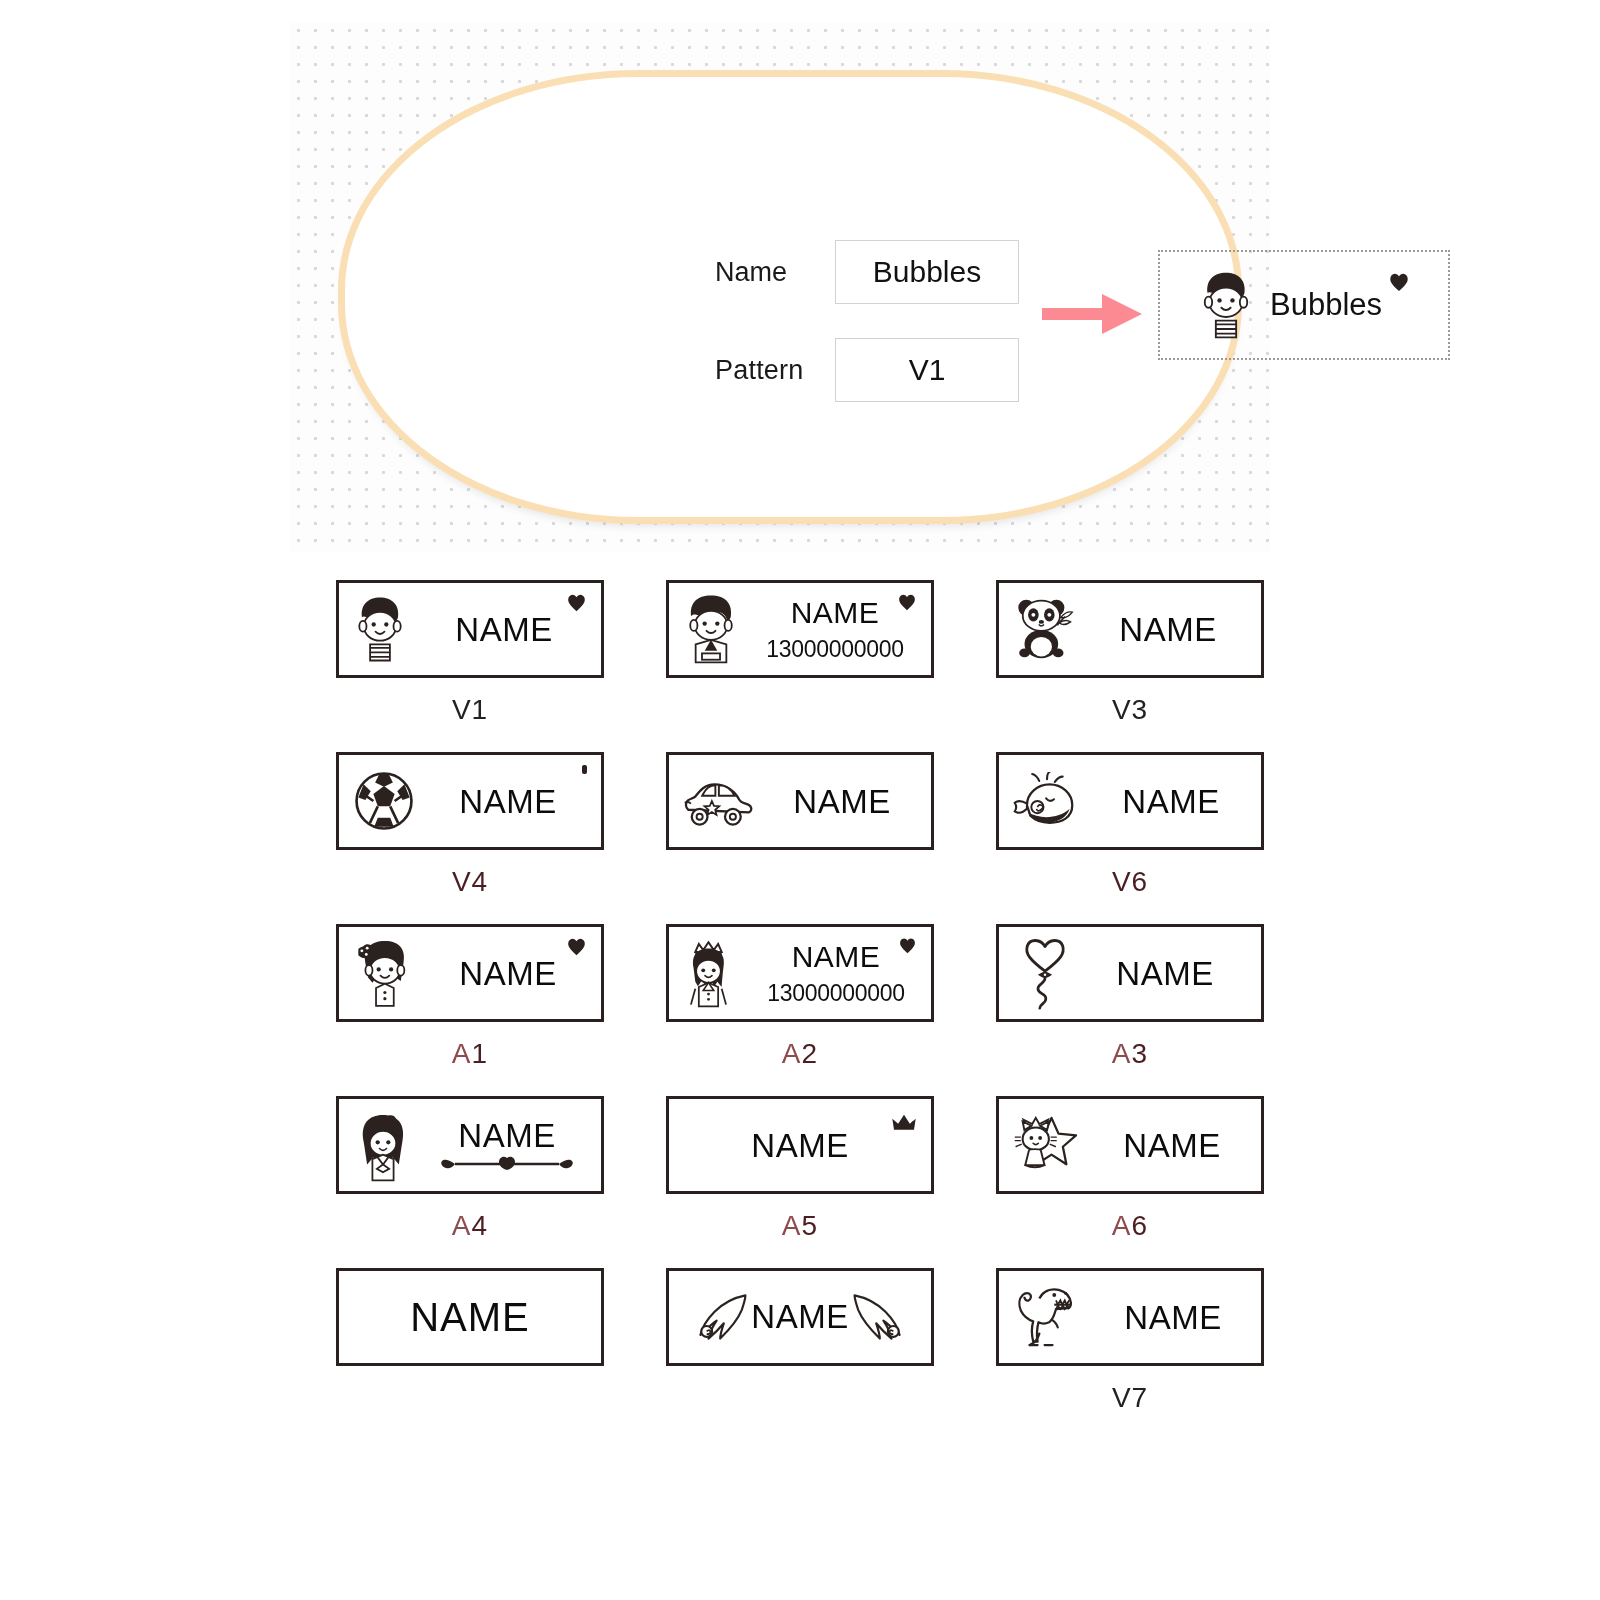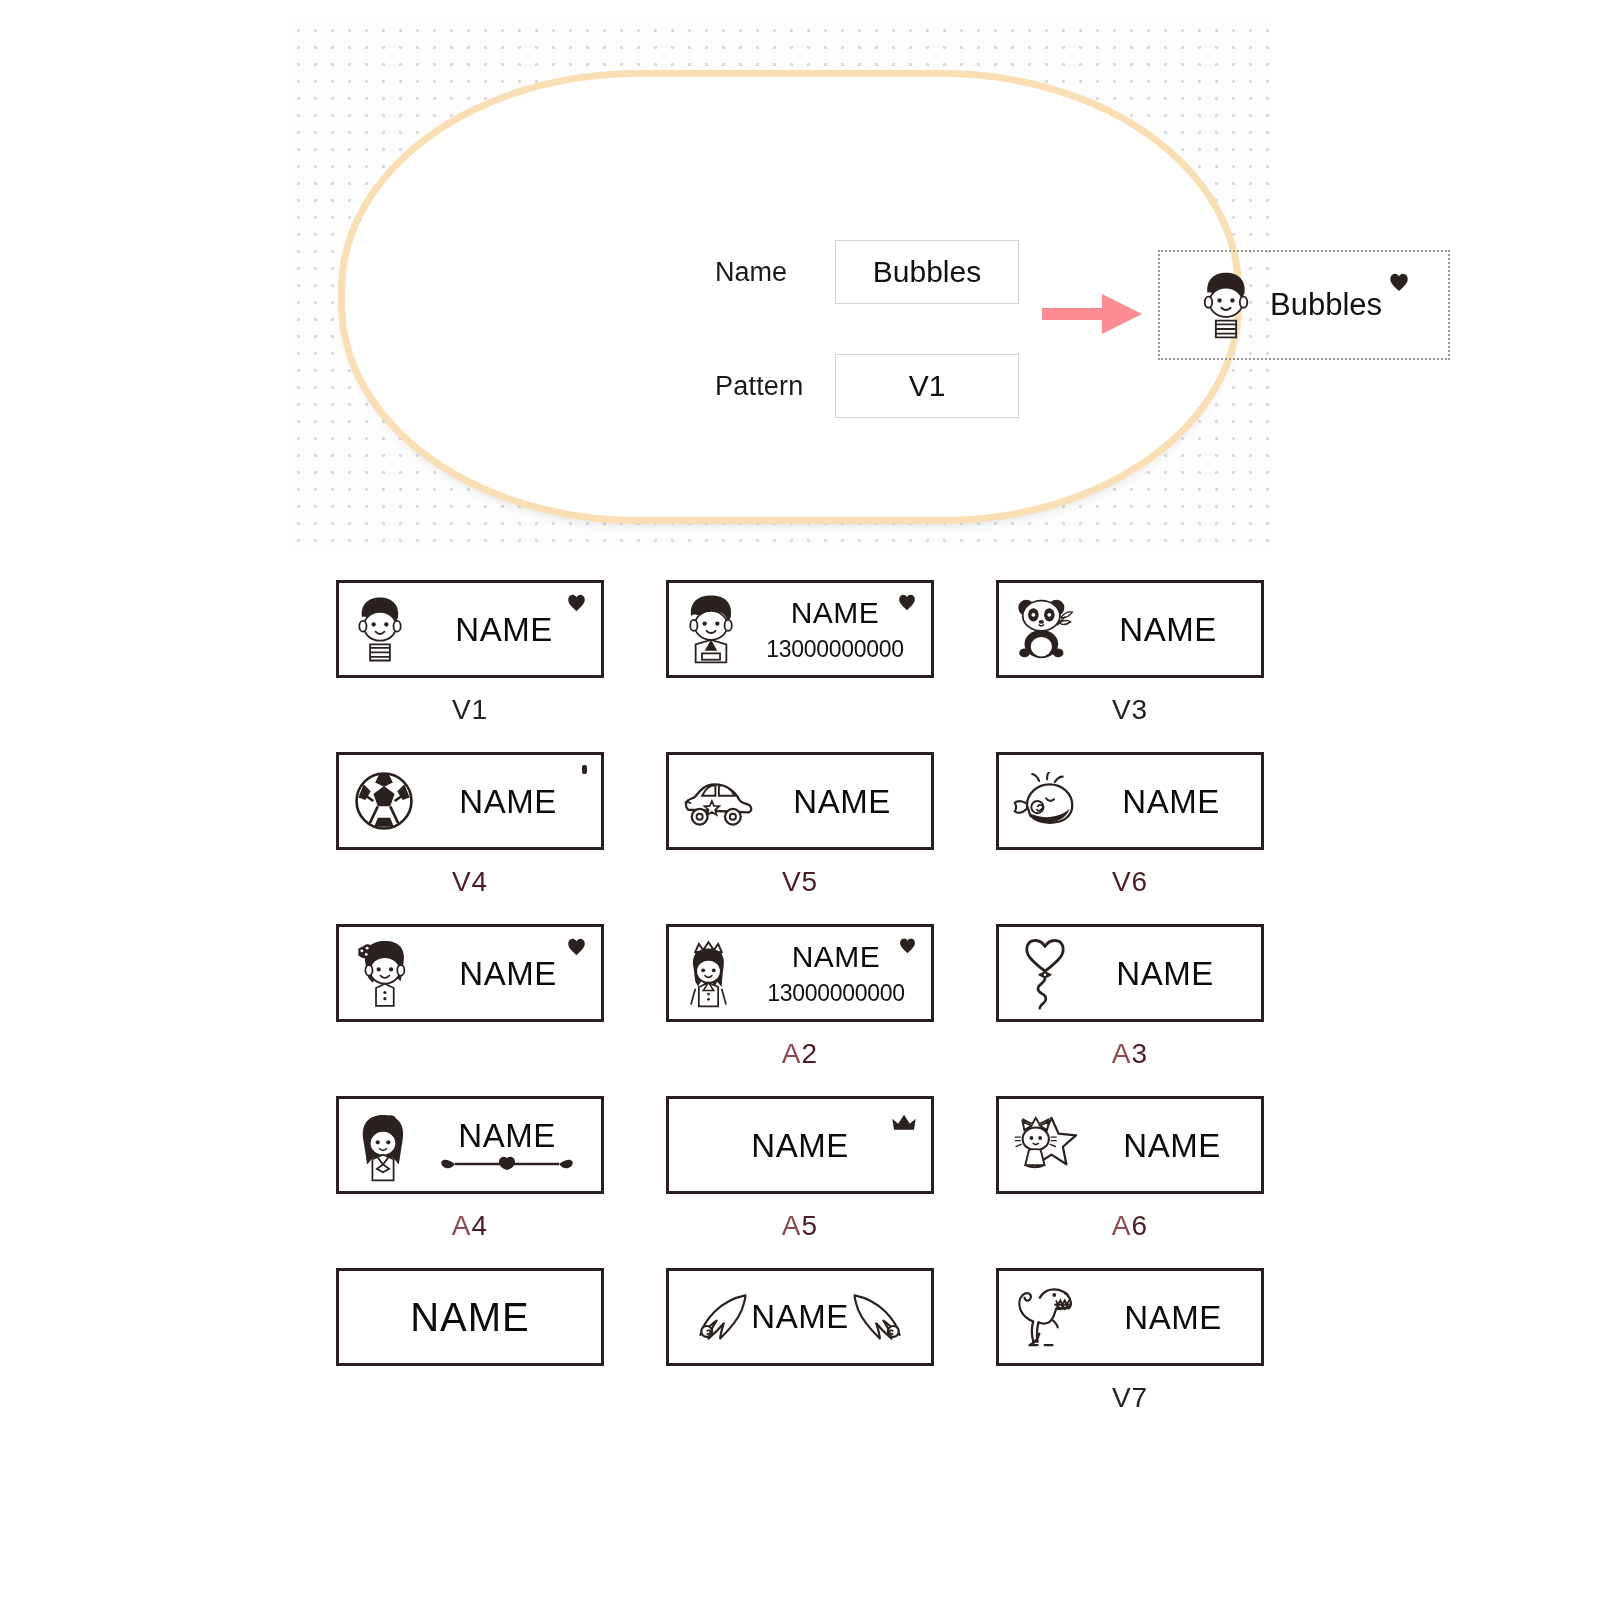--- a/index.html
+++ b/index.html
@@ -34,21 +34,21 @@
     font-size:27px;color:#1a1a1a;width:120px;text-align:left;
   }
   .field-box{
     width:182px;height:62px;
     border:1px solid #d2d2d2;
     background:#fff;
     display:flex;align-items:center;justify-content:center;
     font-size:30px;color:#111;
   }
   #row-name{left:425px; top:218px;}
-  #row-pattern{left:425px; top:332px;}
+  #row-pattern{left:425px; top:316px;}
   #row-pattern .field-label{letter-spacing:.2px;}
 
   
   #arrow{position:absolute;left:752px;top:268px;width:100px;height:48px;}
 
   
   #preview{
     position:absolute;left:868px;top:228px;
     width:292px;height:110px;
     border:2px dotted #9a9a9a;
@@ -257,21 +257,20 @@
             <circle cx="19" cy="50" r="3.5" fill="#fff" stroke="#2b2220" stroke-width="2.2"></circle>
             <circle cx="57" cy="50" r="9" fill="#fff" stroke="#2b2220" stroke-width="2.6"></circle>
             <circle cx="57" cy="50" r="3.5" fill="#fff" stroke="#2b2220" stroke-width="2.2"></circle>
             <path d="M2 34c2-1 5-1 7 1" stroke="#2b2220" stroke-width="2.2" fill="none"></path>
           </svg>
         </span>
         <span class="txtwrap">
           <span class="nm">NAME</span>
         </span>
       </div>
-      <div class="code red">V5</div>
     </div>
 
     <div class="cell">
       <div class="sticker">
         <span class="art">
           <svg width="68" height="58" viewBox="0 0 78 66">
             <path d="M30 10q-3-7-8-8M39 8q0-8 4-9M48 11q4-6 9-6" stroke="#2b2220" stroke-width="2.4" fill="none" stroke-linecap="round"></path>
             <path d="M16 38c0-14 12-24 26-24s26 10 26 24-12 20-26 20c-9 0-17-3-22-8z" fill="#fff" stroke="#2b2220" stroke-width="2.6"></path>
             <path d="M17 46c13 8 35 8 48-4-3 10-14 16-26 16-9 0-17-4-22-12z" fill="#2b2220"></path>
             <path d="M16 36c-5-3-10-4-14-1 2 3 2 7 0 10 5 3 10 1 14-3z" fill="#fff" stroke="#2b2220" stroke-width="2.4"></path>
@@ -311,20 +310,23 @@
               <circle cx="36" cy="70" r="1.8" fill="#2b2220"></circle>
           </svg>
         </span>
         <span class="txtwrap">
           <span class="nm">NAME</span>
         </span>
         <svg class="corner" width="21" height="19" viewBox="0 0 24 22">
           <path d="M12 21C4 14 1 10 3 5c2-4 7-4 9 0 2-4 7-4 9 0 2 5-1 9-9 16z" fill="#2b2220"></path>
         </svg>
       </div>
+      <div class="code red">
+        <span class="a-red">A</span><span>1</span>
+      </div>
     </div>
 
     <div class="cell">
       <div class="sticker">
         <span class="art">
           <svg width="58" height="76" viewBox="0 0 66 84">
             <path d="M14 18l4-9 5 7 6-9 6 9 5-7 4 9z" fill="#fff" stroke="#2b2220" stroke-width="2.2"></path>
             <path d="M14 18h30v4H14z" fill="#2b2220"></path>
             <path d="M12 36C9 21 17 14 29 14s20 7 17 22c-1 7-2 22-2 22l-5-6-3 5-4-6-6 5-5-5-4 6-3-5z" fill="#2b2220"></path>
             <ellipse cx="29" cy="40" rx="14" ry="13" fill="#fff" stroke="#2b2220" stroke-width="2"></ellipse>

